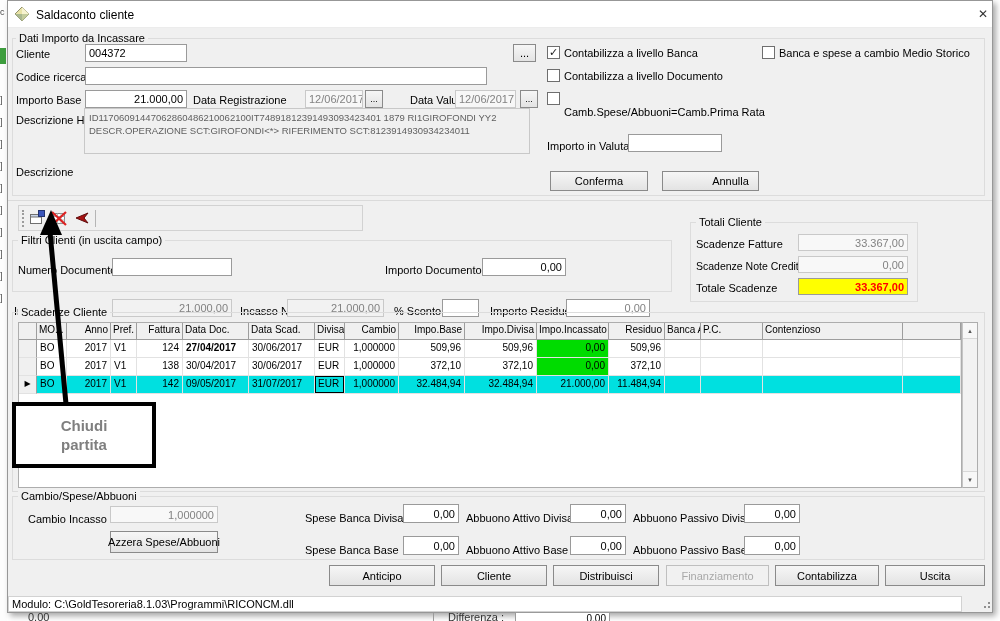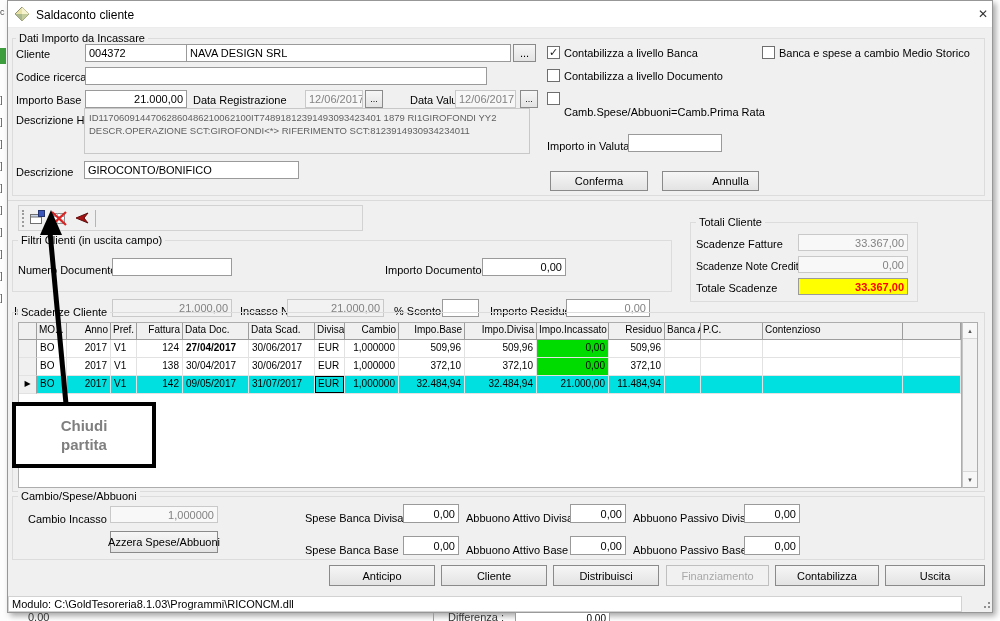--- a/index.html
+++ b/index.html
@@ -100,21 +100,20 @@
     <polygon points="1,8 8,8 8,15" fill="#aab890"></polygon>
   </svg>
   <div class="abs title-text">Saldaconto cliente</div>
   <div class="abs close-btn">✕</div>
 
   <div class="grp" style="left:12px;top:38px;width:973px;height:158px;"></div>
   <div class="grp-lbl" style="left:16px;top:32px;">Dati Importo da Incassare</div>
 
   <div class="lbl" style="left:16px;top:48px;">Cliente</div>
   <div class="inp" style="left:85px;top:44px;width:102px;height:18px;">004372</div>
-  <div class="inp" style="left:186px;top:44px;width:325px;height:18px;">NAVA DESIGN SRL</div>
   <div class="btn" style="left:513px;top:44px;width:23px;height:18px;">...</div>
 
   <div class="cb" style="left:547px;top:46px;">✓</div>
   <div class="lbl" style="left:564px;top:47px;">Contabilizza a livello Banca</div>
   <div class="cb" style="left:762px;top:46px;"></div>
   <div class="lbl" style="left:779px;top:47px;">Banca e spese a cambio Medio Storico</div>
 
   <div class="lbl" style="left:16px;top:71px;">Codice ricerca</div>
   <div class="inp" style="left:85px;top:67px;width:402px;height:18px;"></div>
   <div class="cb" style="left:547px;top:69px;"></div>
@@ -134,21 +133,20 @@
   <div class="lbl" style="left:16px;top:114px;">Descrizione HB</div>
   <div class="hbbox" style="left:84px;top:108px;width:446px;height:46px;">
     <div>ID11706091447062860486210062100IT74891812391493093423401 1879 RI1GIROFONDI YY2</div>
     <div>DESCR.OPERAZIONE SCT:GIROFONDI&lt;*&gt; RIFERIMENTO SCT:8123914930934234011</div>
   </div>
 
   <div class="lbl" style="left:547px;top:140px;">Importo in Valuta</div>
   <div class="inp" style="left:628px;top:134px;width:94px;height:18px;"></div>
 
   <div class="lbl" style="left:16px;top:166px;">Descrizione</div>
-  <div class="inp" style="left:84px;top:161px;width:215px;height:18px;">GIROCONTO/BONIFICO</div>
 
   <div class="btn" style="left:550px;top:171px;width:98px;height:20px;">Conferma</div>
   <div class="btn" style="left:662px;top:171px;width:97px;height:20px;padding-left:40px;">Annulla</div>
 
   <div class="hline"></div>
 
   <div class="toolbar">
     <div class="grip"></div>
     <svg class="ticon" style="left:10px;" width="16" height="16">
       <rect x="1.5" y="4.5" width="11" height="9" fill="#fff" stroke="#707070"></rect>

